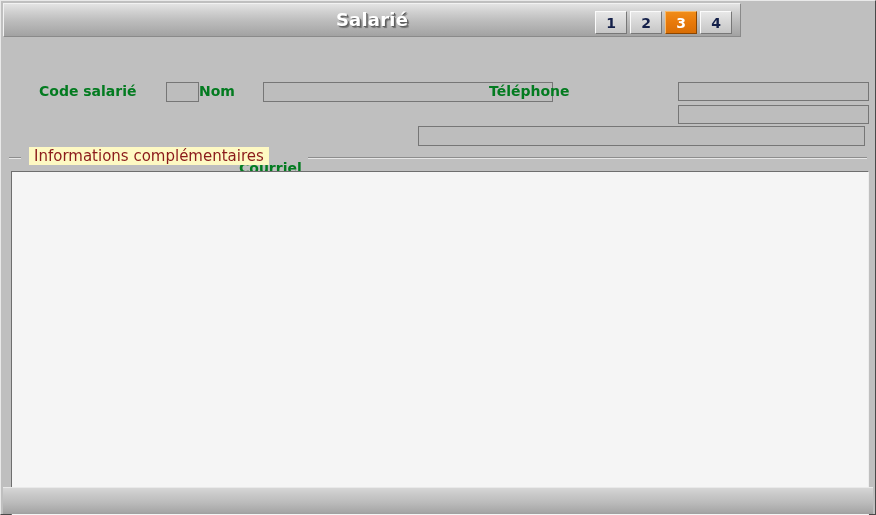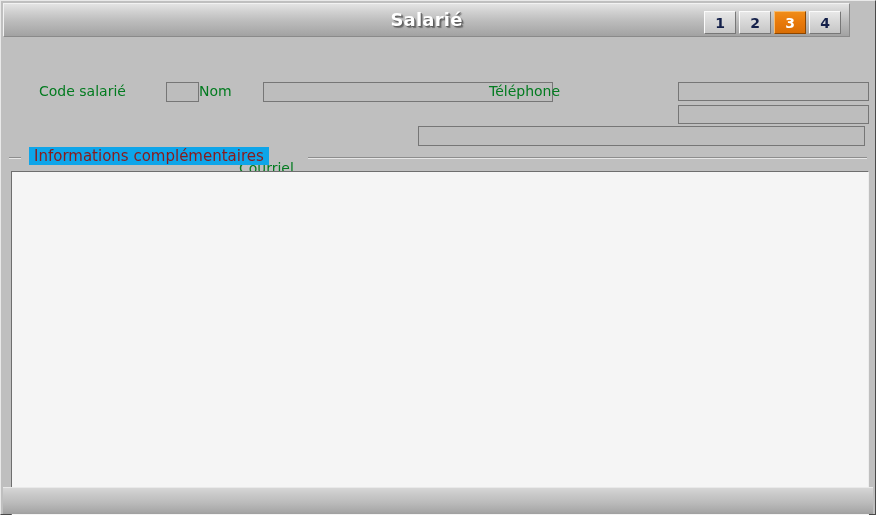--- a/index.html
+++ b/index.html
@@ -25,21 +25,21 @@
     border-top: 1px solid #e9e9e9;
     border-left: 1px solid #e9e9e9;
     border-right: 1px solid #4a4a4a;
     border-bottom: 1px solid #4a4a4a;
   }
 
   
   .titlebar {
     position: absolute;
     left: 2px; top: 2px;
-    width: 847px;
+    width: 738px;
     height: 34px;
     box-sizing: border-box;
     background: linear-gradient(to bottom,
                 #e4e4e4 0%,
                 #d2d2d2 22%,
                 #bdbdbd 52%,
                 #a9a9a9 88%,
                 #a2a2a2 100%);
     border-top: 1px solid #f2f2f2;
     border-left: 1px solid #f2f2f2;
@@ -105,20 +105,21 @@
     height: 440px;
     background: #bfbfbf;
   }
 
   .label {
     position: absolute;
     font-size: 14px;
     color: #037b20;
     white-space: nowrap;
     user-select: none;
+    font-weight: bold;
   }
   .label.right { text-align: left; }
 
   .field {
     position: absolute;
     box-sizing: border-box;
     background: #bdbdbd;
     border: 1px solid #767676;
     font-family: "DejaVu Sans", "Liberation Sans", sans-serif;
     font-size: 13px;
@@ -158,21 +159,21 @@
     box-sizing: border-box;
   }
   .section-rule.left  { left: 0; width: 12px; }
   .section-rule.right { left: 299px; right: 0; }
   .section-title {
     position: absolute;
     left: 20px;
     top: -2px;
     font-size: 15px;
     color: #8b1a1a;
-    background: #0ea5e9;
+    background: #fef9c3;
     padding: 0 5px;
     white-space: nowrap;
     user-select: none;
   }
 
   
   .content-pane {
     position: absolute;
     left: 8px;
     top: 134px;

